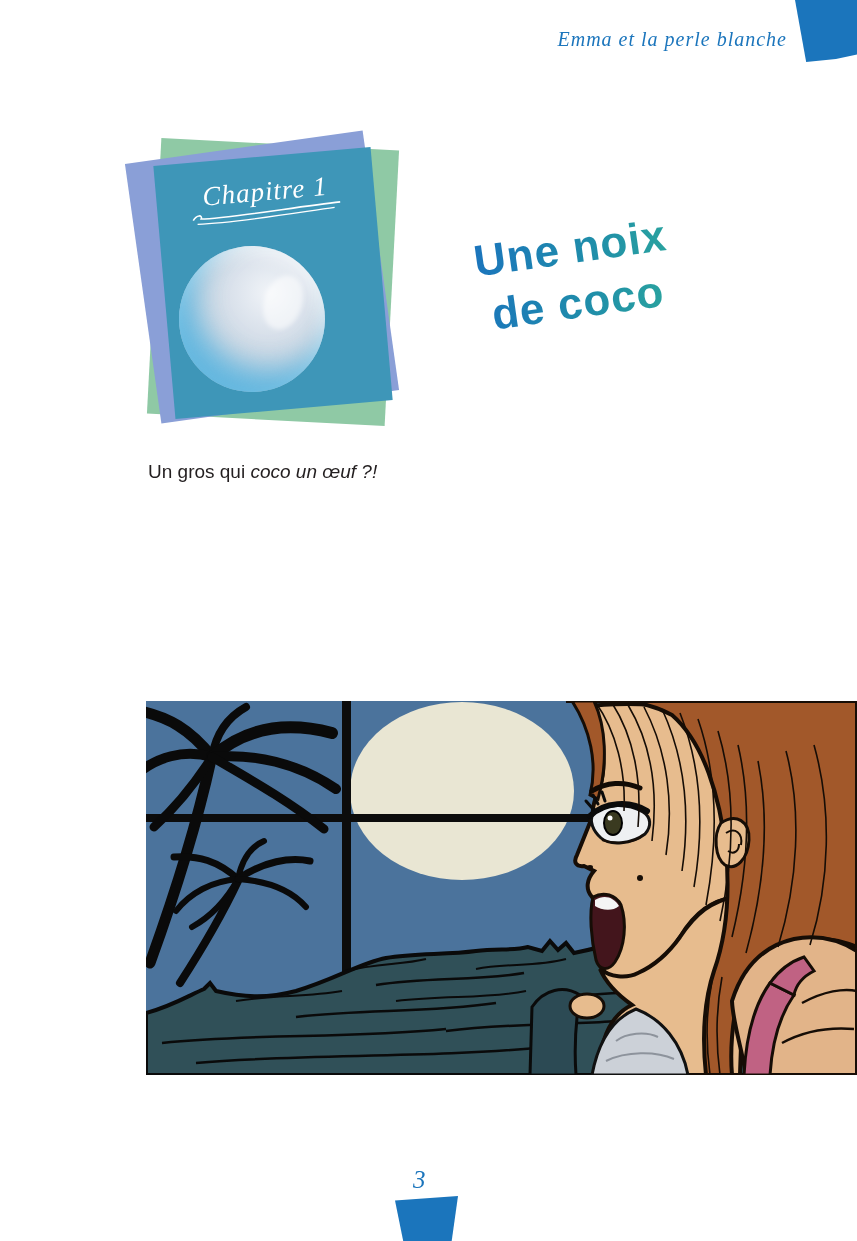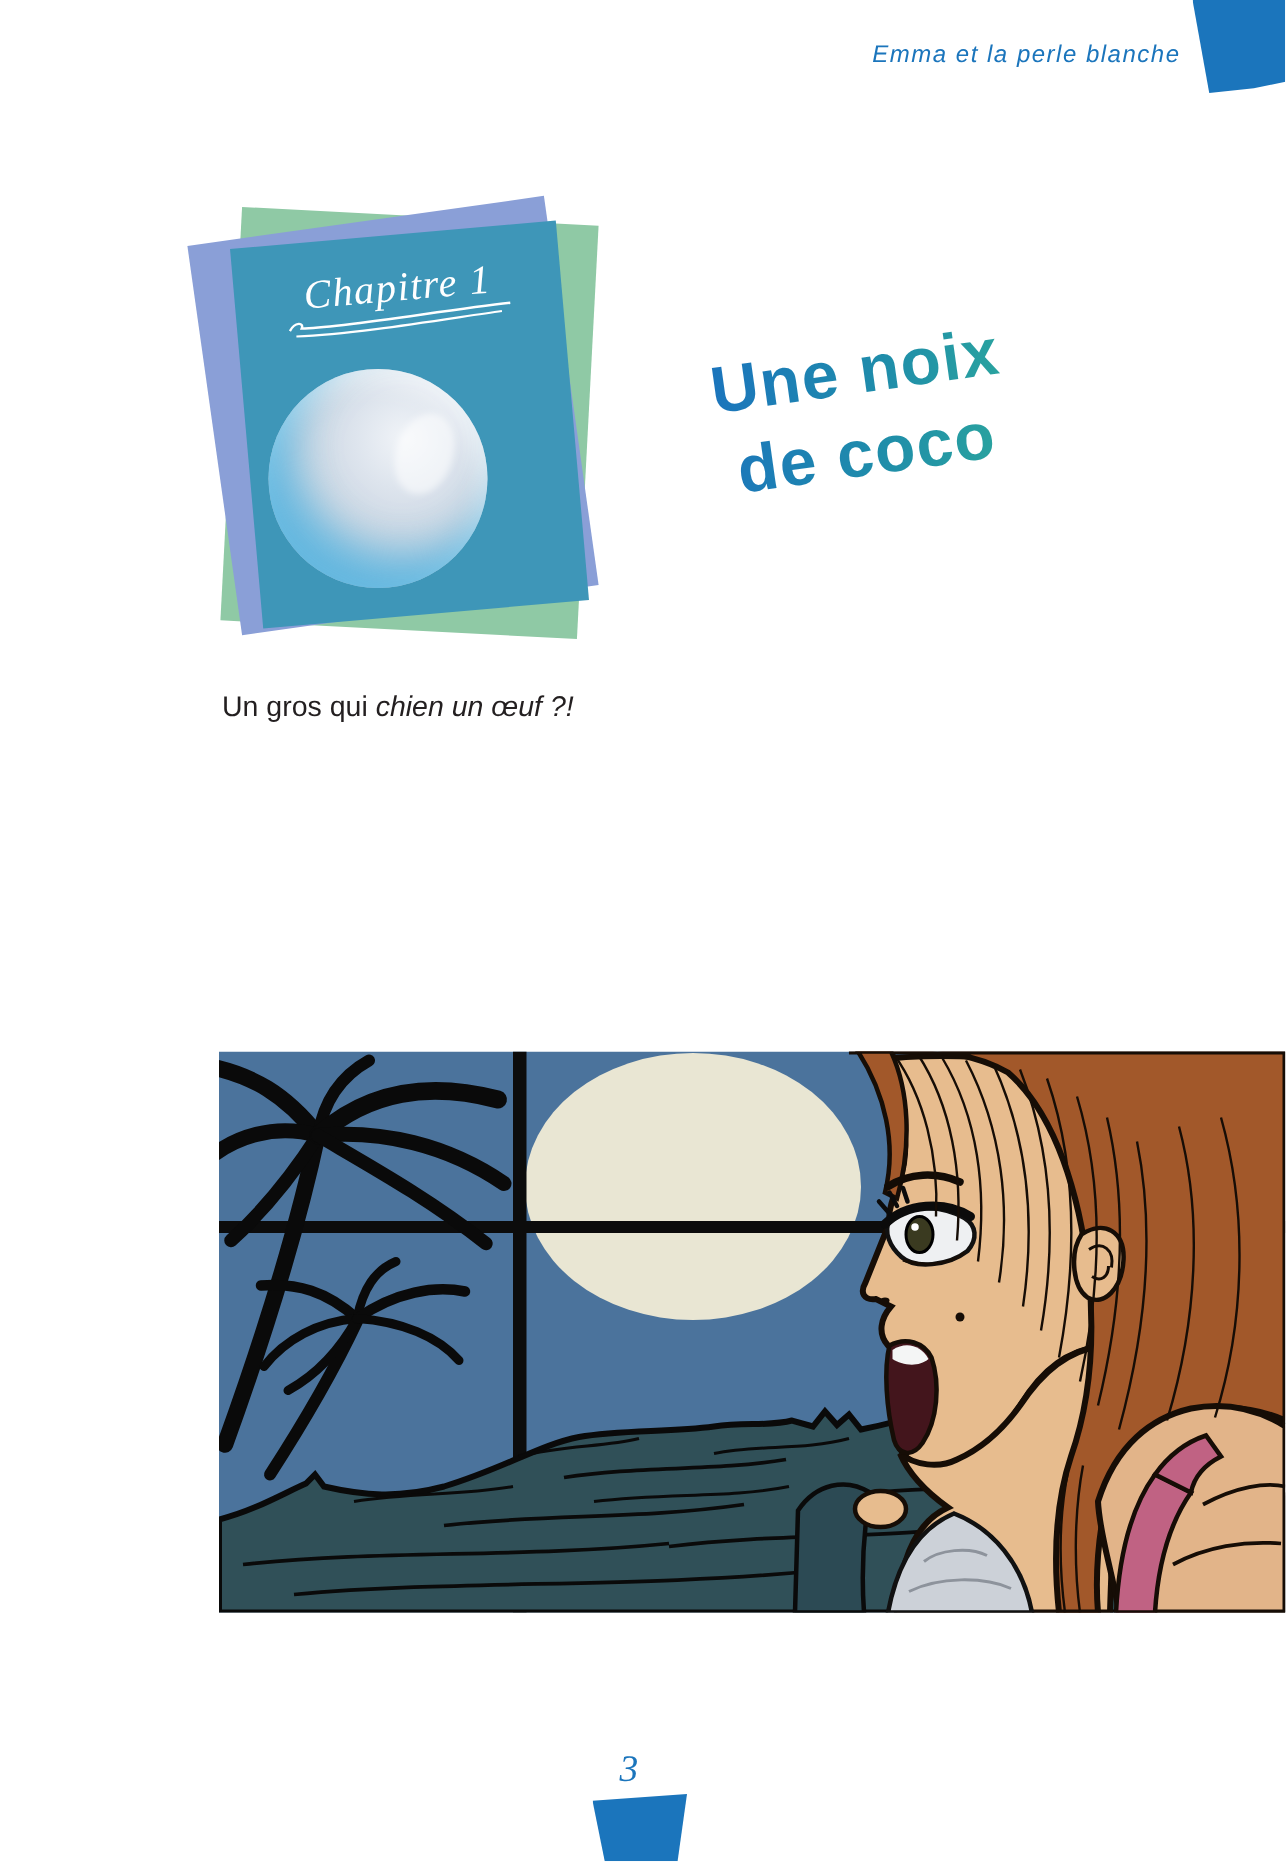--- a/index.html
+++ b/index.html
@@ -1,21 +1,21 @@
 <!DOCTYPE html>
 <html><head>
 <meta charset="utf-8">
 <style>
   html,body{margin:0;padding:0;background:#fff;}
   .page{position:relative;width:857px;height:1241px;background:#ffffff;overflow:hidden;
         font-family:"Liberation Sans", sans-serif;color:#231f20;}
 
   
-  .book-title{position:absolute;top:28px;right:70px;font-family:Liberation Sans, sans-serif;
-              font-style:italic;font-size:16px;letter-spacing:1px;color:#1b75bc;}
+  .book-title{position:absolute;top:28px;right:70px;font-family:Liberation Serif, serif;
+              font-style:italic;font-size:20px;letter-spacing:1px;color:#1b75bc;}
   .corner-top{position:absolute;top:0;right:0;width:62px;height:62px;background:#1b75bc;
               clip-path:polygon(0% 0%,100% 0%,100% 88%,66% 95%,18% 100%);}
 
   
   .card-wrap{position:absolute;left:140px;top:120px;width:270px;height:310px;}
   .card{position:absolute;}
   .card-green{left:14px;top:24px;width:238px;height:276px;background:#8fc9a5;transform:rotate(3deg);}
   .card-peri{left:2px;top:26px;width:240px;height:262px;background:#8a9fd7;transform:rotate(-8deg);}
   .card-teal{left:24px;top:36px;width:218px;height:254px;background:#3e96b8;transform:rotate(-5deg);
              display:flex;flex-direction:column;align-items:center;}
@@ -78,21 +78,21 @@
     </div>
     <div class="pearl"></div>
   </div>
 
   <div class="chap-title">
     <div>Une noix</div>
     <div>de coco</div>
   </div>
 
   <div class="body-text">
-    <p class="p2"><span>Un gros qui </span><span class="ital">chien un œuf ?!</span></p>
+    <p class="p2"><span>Un gros qui </span><span class="ital">coco un œuf ?!</span></p>
   </div>
 
   <div class="illus">
     <svg width="711" height="374" viewBox="0 0 711 374">
 
       <rect width="711" height="374" fill="#4b739c"></rect>
 
       <ellipse cx="316" cy="90" rx="112" ry="89" fill="#e9e6d3"></ellipse>
 
       <g>

